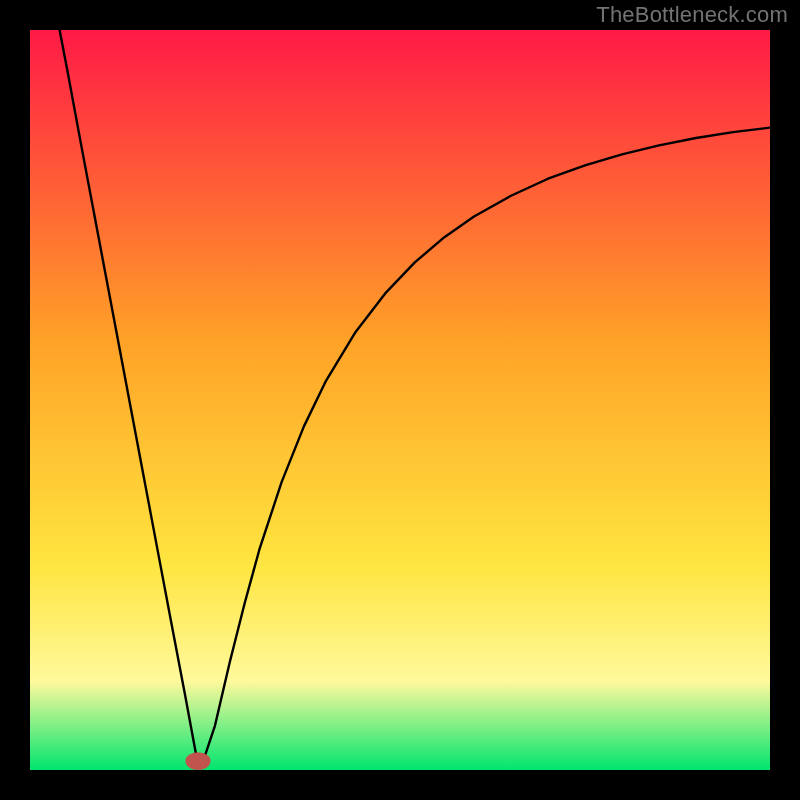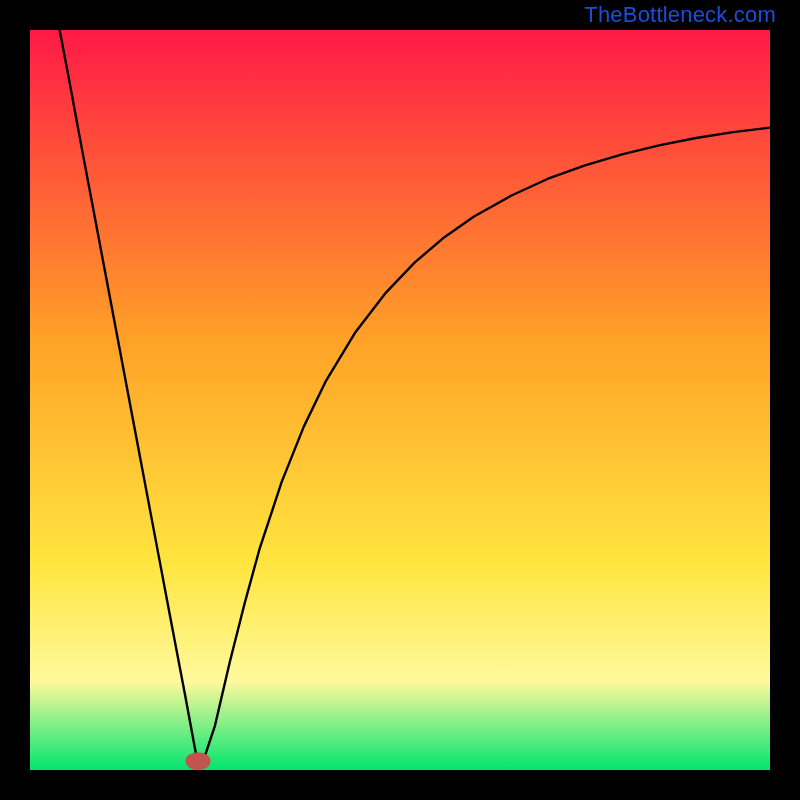--- a/index.html
+++ b/index.html
@@ -1,17 +1,17 @@
 <!DOCTYPE html>
 <html><head>
 <meta charset="utf-8">
 <style>
 html,body{margin:0;padding:0;width:800px;height:800px;background:#fff;}
 .chart-wrap{position:relative;width:800px;height:800px;}
-.watermark{position:absolute;top:2px;right:24px;font:22px Arial,Helvetica,sans-serif;color:#1d4ed8;letter-spacing:0.2px;}
+.watermark{position:absolute;top:2px;right:12px;font:22px Arial,Helvetica,sans-serif;color:#737373;letter-spacing:0.2px;}
 svg{display:block;}
 </style>
 </head>
 <body>
 
 <div class="chart-wrap">
   <svg id="chart-svg" width="800" height="800" viewBox="0 0 800 800">
     <defs>
       <linearGradient id="bg-grad" x1="0" y1="0" x2="0" y2="1">
         <stop id="g0" offset="0%" stop-color="#ff1a46"></stop>

